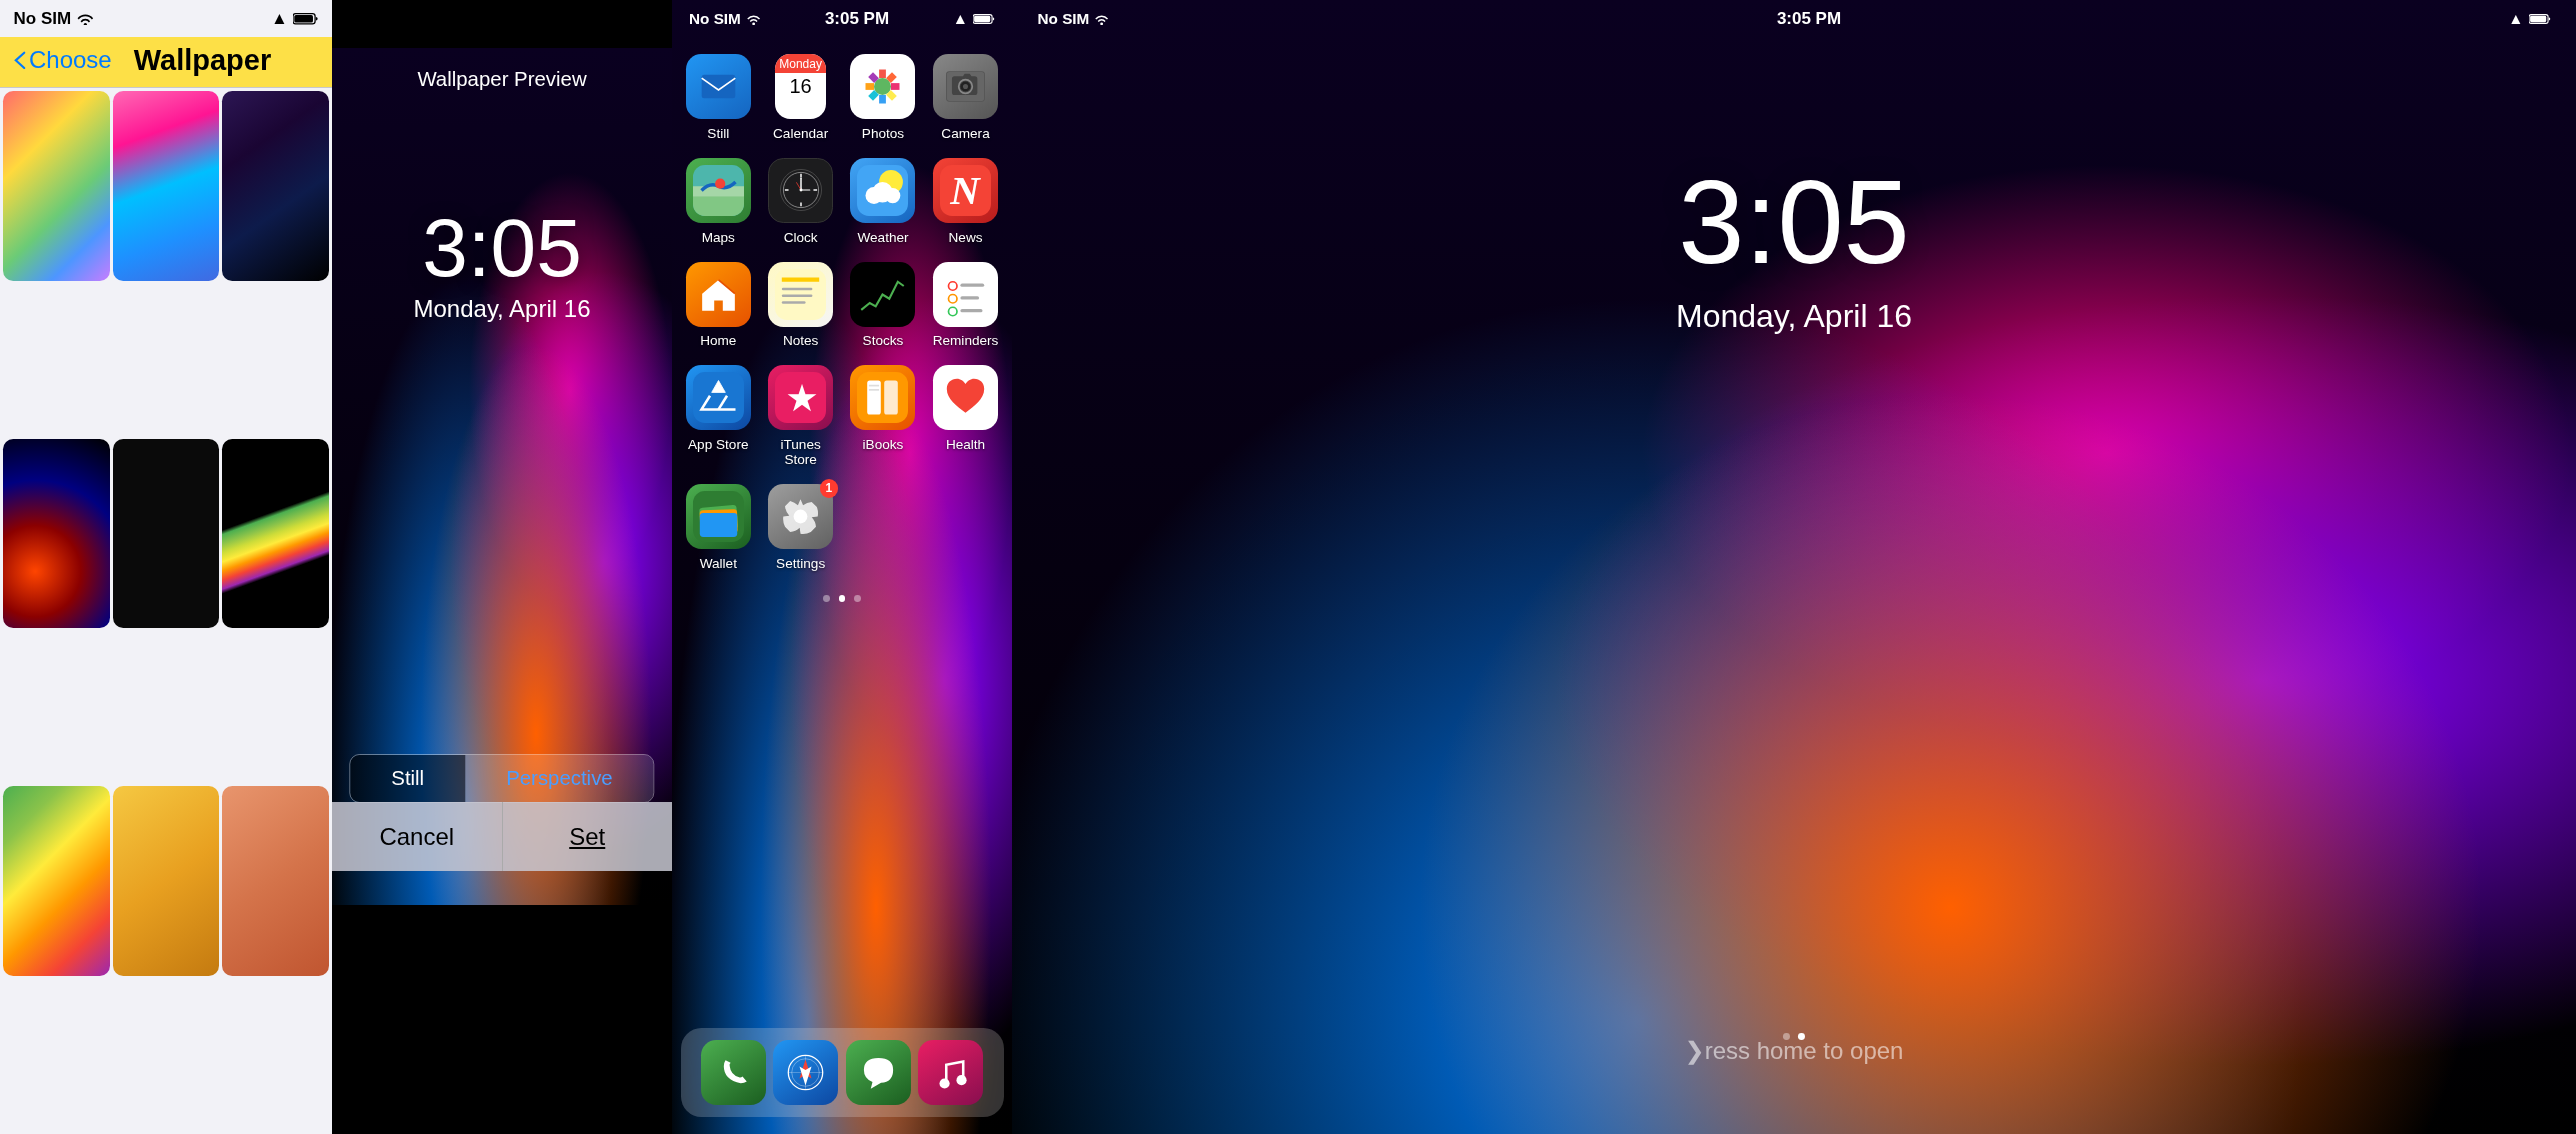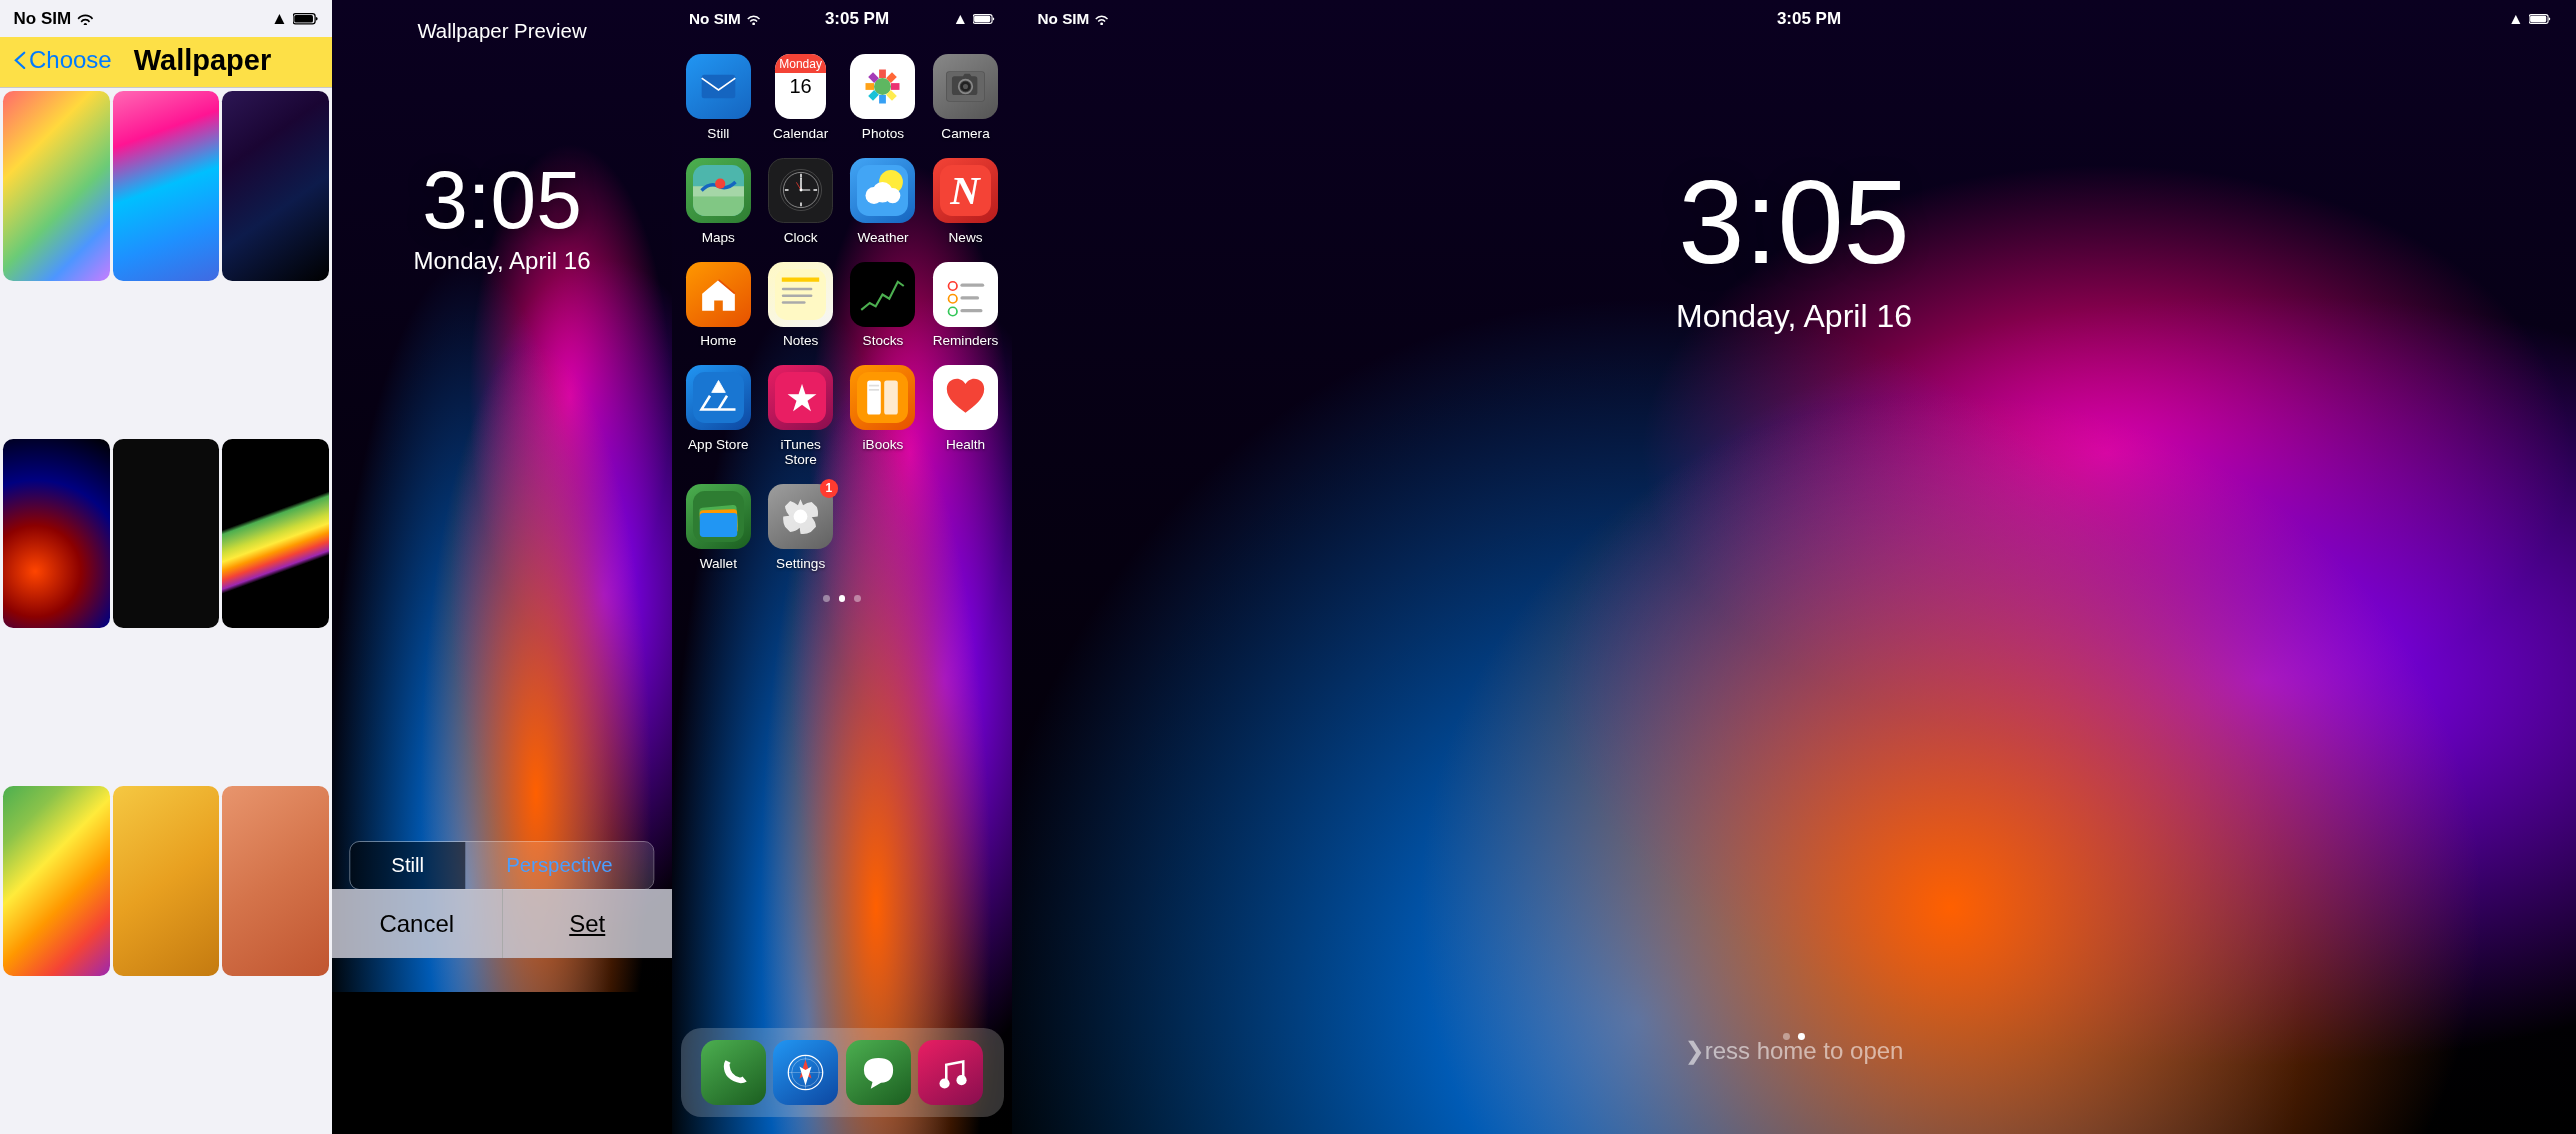--- a/index.html
+++ b/index.html
@@ -78,24 +78,25 @@
     .wp6 {
       background: linear-gradient(160deg, #000 0%, #000 40%, #4caf50 42%, #8bc34a 46%, #cddc39 50%, #ffeb3b 54%, #ff9800 58%, #f44336 62%, #9c27b0 66%, #000 68%, #000 100%);
     }
     .wp7 { background: linear-gradient(135deg, #4caf50 0%, #8bc34a 20%, #ffeb3b 40%, #ff9800 60%, #f44336 80%, #9c27b0 100%); }
     .wp8 { background: linear-gradient(145deg, #f5c842 0%, #e8a020 50%, #c47a10 100%); }
     .wp9 { background: linear-gradient(145deg, #e8956d 0%, #d4734a 50%, #c05530 100%); }
 
     
     .preview-panel {
       width: 340px;
-      height: 992px;
+      height: 857px;
       position: relative;
       flex-shrink: 0;
       background: linear-gradient(145deg, #1a0533 0%, #0d0d2b 20%, #000 40%, #1a0000 60%, #2d0030 80%, #000 100%);
+      margin-top: 48px;
     }
     .preview-title {
       position: absolute;
       top: 20.4px;
       left: 50%;
       transform: translateX(-50%);
       color: #fff;
       font-size: 20.4px;
       font-weight: 500;
       white-space: nowrap;

